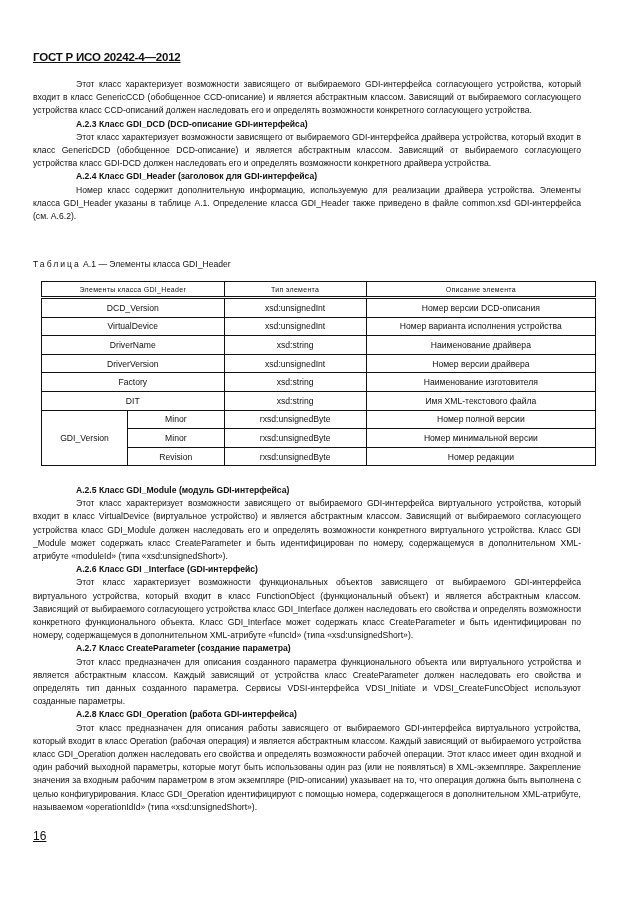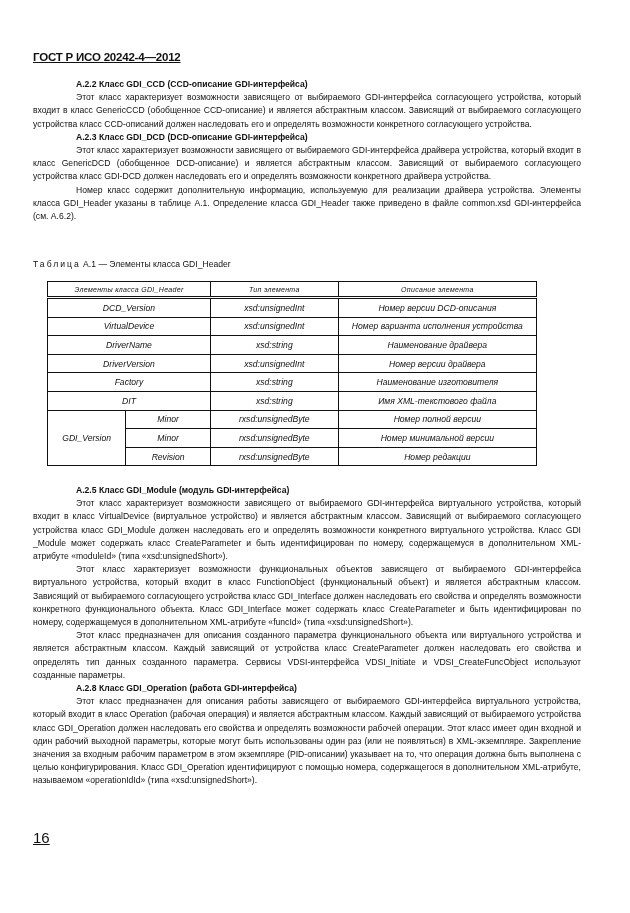--- a/index.html
+++ b/index.html
@@ -4,35 +4,35 @@
 <style>
   html, body { margin: 0; padding: 0; background: #ffffff; }
   body { width: 630px; height: 913px; position: relative; overflow: hidden;
          font-family: "Liberation Sans", sans-serif; color: #111; }
   .doc-header { position: absolute; left: 33px; top: 51px; font-size: 11.5px; font-weight: bold; letter-spacing: -0.2px; text-decoration: underline; }
   .block { position: absolute; left: 33px; width: 548px; font-size: 8.6px; line-height: 13.2px; text-align: justify; }
   .block .h { font-weight: bold; padding-left: 43px; display: block; text-align: left; }
   .block .p { text-indent: 43px; display: block; text-align: justify; }
   .caption { position: absolute; left: 33px; top: 259px; font-size: 8.6px; text-align: center; }
   .caption .sp { letter-spacing: 2px; }
-  table.t { position: absolute; left: 47px; top: 281px; width: 490px; border-collapse: collapse; font-size: 8.6px; font-style: italic; }
+  table.t { position: absolute; left: 41px; top: 281px; width: 555px; border-collapse: collapse; font-size: 8.6px; }
   table.t td, table.t th { border: 1px solid #111; text-align: center; padding: 0; height: 17.6px; font-weight: normal; }
   table.t th { font-size: 7px; height: 14px; letter-spacing: 0.3px; border-bottom: 3px double #111; }
-  .pageno { position: absolute; left: 33px; top: 829px; font-size: 15px; text-decoration: underline; }
+  .pageno { position: absolute; left: 33px; top: 829px; font-size: 12px; text-decoration: underline; }
 </style>
 </head>
 <body>
 
 <div class="doc-header">ГОСТ Р ИСО 20242-4—2012</div>
 
 <div class="block" style="top:78px;">
-  <span class="h">А.2.2 Класс GDI_CCD (CCD-описание GDI-интерфейса)</span>
   <span class="p">Этот класс характеризует возможности зависящего от выбираемого GDI-интерфейса согласующего устройства, который входит в класс GenericCCD (обобщенное CCD-описание) и является абстрактным классом. Зависящий от выбираемого согласующего устройства класс CCD-описаний должен наследовать его и определять возможности конкретного согласующего устройства.</span>
   <span class="h">А.2.3 Класс GDI_DCD (DCD-описание GDI-интерфейса)</span>
   <span class="p">Этот класс характеризует возможности зависящего от выбираемого GDI-интерфейса драйвера устройства, который входит в класс GenericDCD (обобщенное DCD-описание) и является абстрактным классом. Зависящий от выбираемого согласующего устройства класс GDI-DCD должен наследовать его и определять возможности конкретного драйвера устройства.</span>
+  <span class="h">А.2.4 Класс GDI_Header (заголовок для GDI-интерфейса)</span>
   <span class="p">Номер класс содержит дополнительную информацию, используемую для реализации драйвера устройства. Элементы класса GDI_Header указаны в таблице А.1. Определение класса GDI_Header также приведено в файле common.xsd GDI-интерфейса (см. А.6.2).</span>
 </div>
 
 <div class="caption">
   <span class="sp">Таблица</span>
   <span>А.1 — Элементы класса GDI_Header</span>
 </div>
 
 <table class="t">
   <colgroup>
@@ -92,19 +92,21 @@
     <td>Revision</td>
     <td>rxsd:unsignedByte</td>
     <td>Номер редакции</td>
   </tr>
 </tbody>
   </table>
 
 <div class="block" style="top:484px;">
   <span class="h">А.2.5 Класс GDI_Module (модуль GDI-интерфейса)</span>
   <span class="p">Этот класс характеризует возможности зависящего от выбираемого GDI-интерфейса виртуального устройства, который входит в класс VirtualDevice (виртуальное устройство) и является абстрактным классом. Зависящий от выбираемого согласующего устройства класс GDI_Module должен наследовать его и определять возможности конкретного виртуального устройства. Класс GDI _Module может содержать класс CreateParameter и быть идентифицирован по номеру, содержащемуся в дополнительном XML-атрибуте «moduleId» (типа «xsd:unsignedShort»).</span>
+  <span class="h">А.2.6 Класс GDI _Interface (GDI-интерфейс)</span>
   <span class="p">Этот класс характеризует возможности функциональных объектов зависящего от выбираемого GDI-интерфейса виртуального устройства, который входит в класс FunctionObject (функциональный объект) и является абстрактным классом. Зависящий от выбираемого согласующего устройства класс GDI_Interface должен наследовать его свойства и определять возможности конкретного функционального объекта. Класс GDI_Interface может содержать класс CreateParameter и быть идентифицирован по номеру, содержащемуся в дополнительном XML-атрибуте «funcId» (типа «xsd:unsignedShort»).</span>
+  <span class="h">А.2.7 Класс CreateParameter (создание параметра)</span>
   <span class="p">Этот класс предназначен для описания созданного параметра функционального объекта или виртуального устройства и является абстрактным классом. Каждый зависящий от устройства класс CreateParameter должен наследовать его свойства и определять тип данных созданного параметра. Сервисы VDSI-интерфейса VDSI_Initiate и VDSI_CreateFuncObject используют созданные параметры.</span>
   <span class="h">А.2.8 Класс GDI_Operation (работа GDI-интерфейса)</span>
   <span class="p">Этот класс предназначен для описания работы зависящего от выбираемого GDI-интерфейса виртуального устройства, который входит в класс Operation (рабочая операция) и является абстрактным классом. Каждый зависящий от выбираемого устройства класс GDI_Operation должен наследовать его свойства и определять возможности рабочей операции. Этот класс имеет один входной и один рабочий выходной параметры, которые могут быть использованы один раз (или не появляться) в XML-экземпляре. Закрепление значения за входным рабочим параметром в этом экземпляре (PID-описании) указывает на то, что операция должна быть выполнена с целью конфигурирования. Класс GDI_Operation идентифицируют с помощью номера, содержащегося в дополнительном XML-атрибуте, называемом «operationIdId» (типа «xsd:unsignedShort»).</span>
 </div>
 
 <div class="pageno">16</div>
 
 </body></html>

